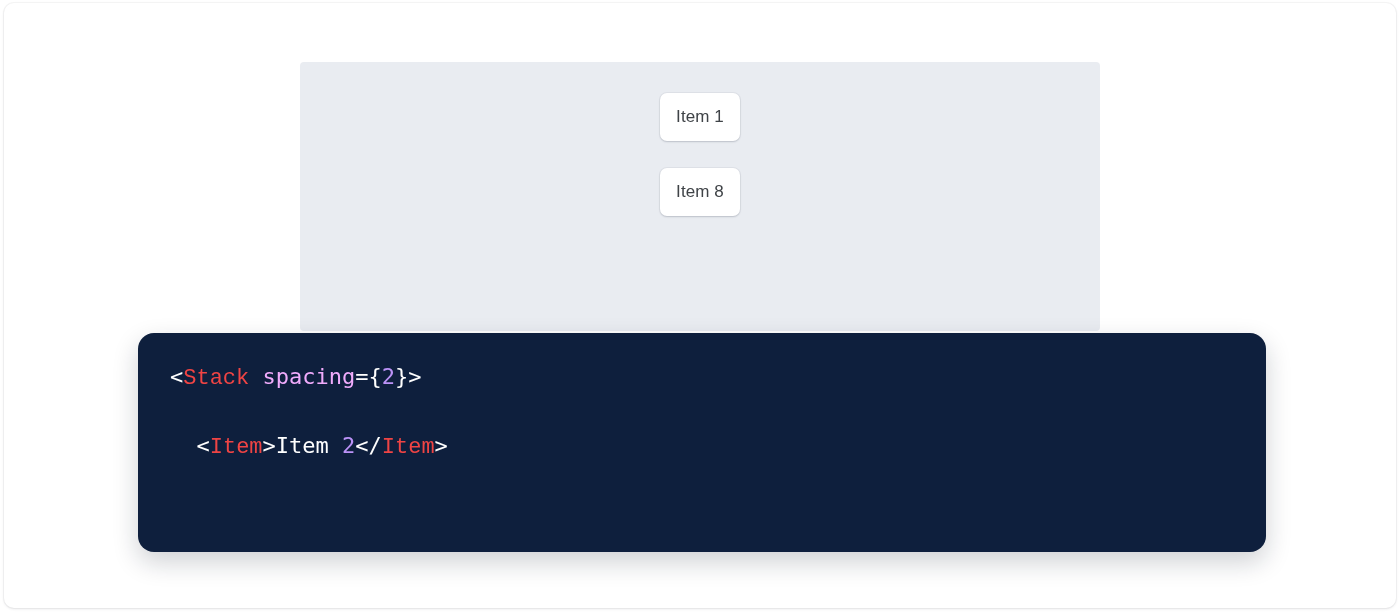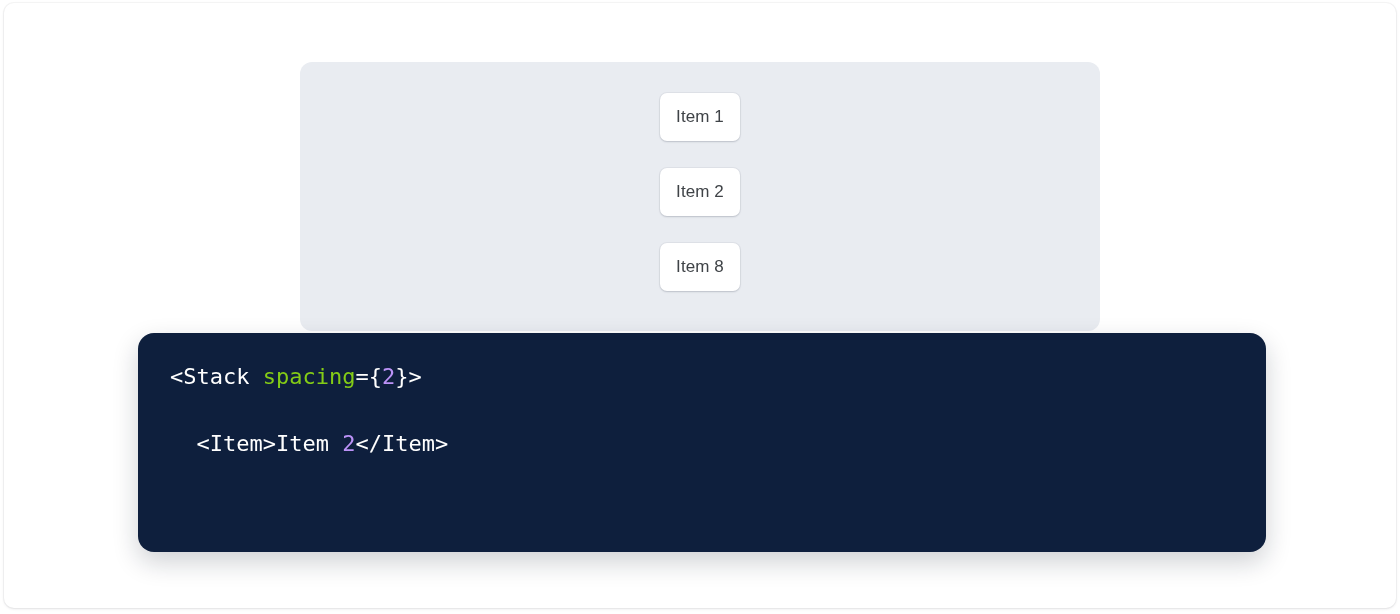--- a/index.html
+++ b/index.html
@@ -29,21 +29,21 @@
   }
 
   
   #preview-panel {
     position: absolute;
     left: 296px;
     top: 59px;
     width: 800px;
     height: 269px;
     background: #e9ecf1;
-    border-radius: 12px;
+    border-radius: 4px;
     display: flex;
     flex-direction: column;
     align-items: center;
     justify-content: flex-start;
     padding-top: 31px;
     box-sizing: border-box;
   }
 
   .stack {
     display: flex;
@@ -83,37 +83,34 @@
     line-height: 33.6px;
     color: #ffffff;
     box-shadow: 0 10px 26px rgba(15, 23, 42, 0.20);
     overflow: hidden;
     white-space: pre;
   }
 
   #code-panel .code-line { display: block; }
 
   .tok-punct  { color: #ffffff; }
-  .tok-tag    { color: #ffffff; }
-  .tok-attr   { color: #84cc16; }
+  .tok-tag    { color: #ef4444; font-family: Liberation Mono, monospace; }
+  .tok-attr   { color: #f0abfc; }
   .tok-num    { color: #bb92f7; }
   .tok-text   { color: #ffffff; }
 </style>
 </head>
 <body>
 
 <div id="page-card">
 
   <div id="preview-panel">
     <div class="stack">
       <div class="stack-item">
         <span>Item 1</span>
-      </div>
-      <div class="stack-item">
-        <span>Item 2</span>
       </div>
       <div class="stack-item">
         <span>Item 8</span>
       </div>
     </div>
   </div>
 
   <div id="code-panel"><span class="code-line"><span class="tok-punct">&lt;</span><span class="tok-tag">Stack</span><span class="tok-text"> </span><span class="tok-attr">spacing</span><span class="tok-punct">={</span><span class="tok-num">2</span><span class="tok-punct">}&gt;</span></span>
 <span class="code-line"><span>  </span><span class="tok-punct">&lt;</span><span class="tok-tag">Item</span><span class="tok-punct">&gt;</span><span class="tok-text">Item </span><span class="tok-num">2</span><span class="tok-punct">&lt;/</span><span class="tok-tag">Item</span><span class="tok-punct">&gt;</span></span>
 

